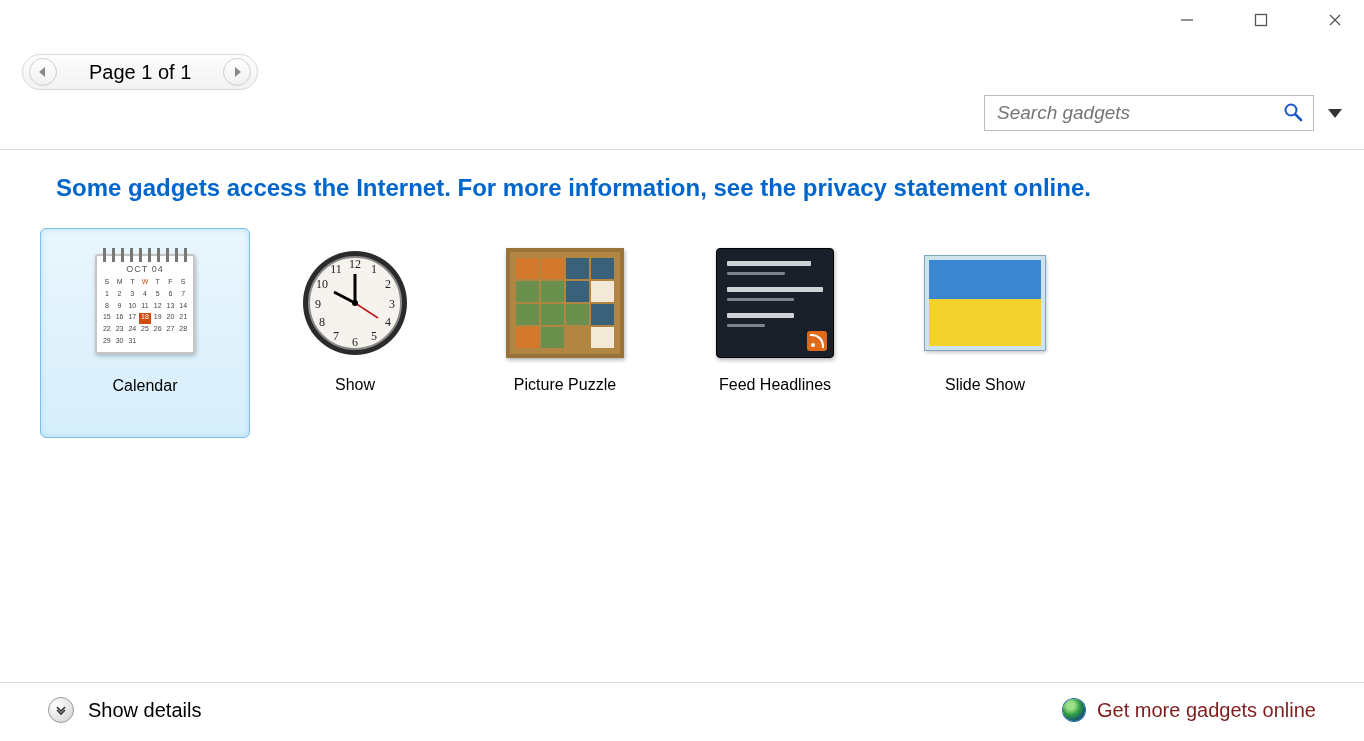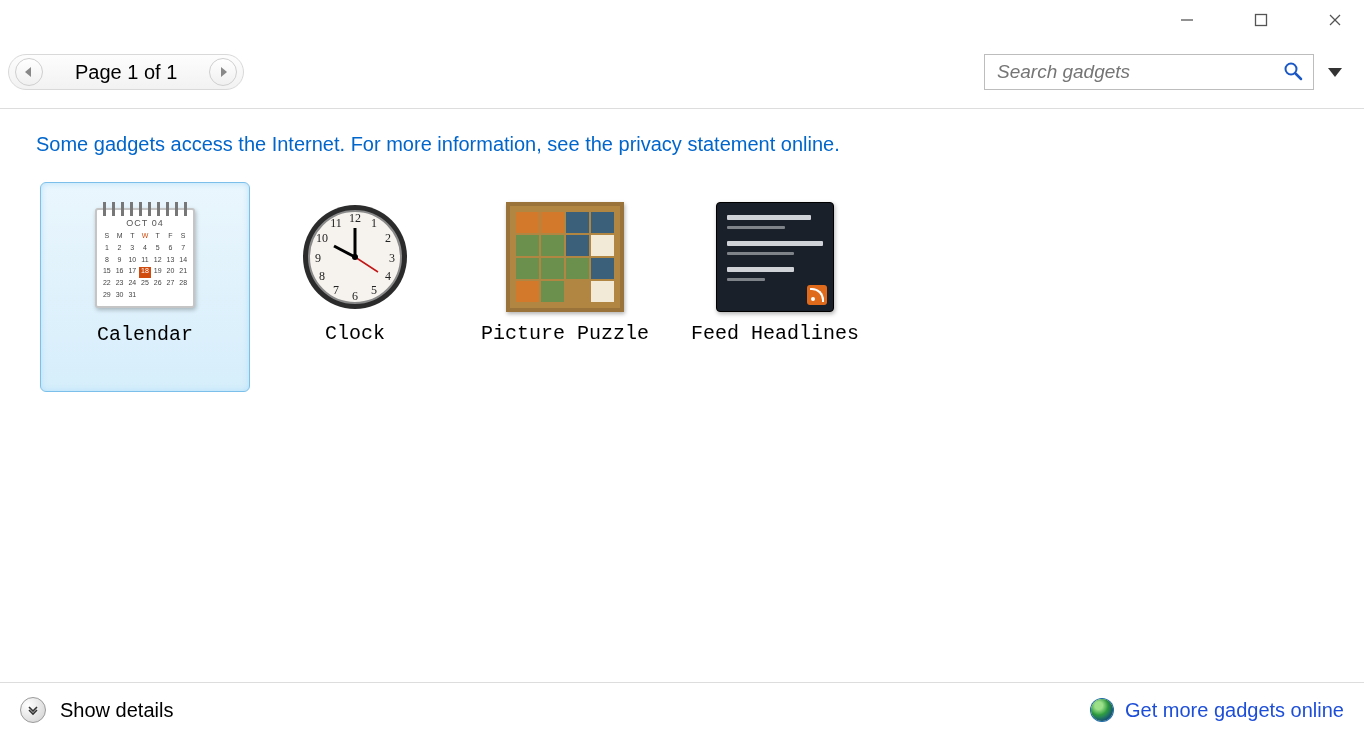--- a/index.html
+++ b/index.html
@@ -26,21 +26,21 @@
     display:flex; align-items:center; justify-content:center;
     color:#555;
   }
   .win-btn svg { width:14px; height:14px; }
 
   
   .toolbar {
     display:flex;
     align-items:flex-start;
     justify-content:space-between;
-    padding: 14px 22px 18px 8px;
+    padding: 14px 22px 18px 22px;
   }
   .pager {
     display:inline-flex;
     align-items:center;
     border:1px solid #d9d9d9;
     border-radius: 18px;
     background: linear-gradient(#fdfdfd, #f2f2f2);
     height:36px;
     padding: 0 2px;
   }
@@ -51,21 +51,21 @@
     background: linear-gradient(#fff,#f0f0f0);
     margin:0 4px;
     display:flex; align-items:center; justify-content:center;
     color:#888;
   }
   .pager-label {
     padding:0 28px;
     font-size:20px;
     color:#000;
   }
-  .searchwrap { display:flex; align-items:center; gap:8px; }
+  .searchwrap { display:flex; align-items:center; gap:8px;margin-top:41px; }
   .searchbox {
     width: 330px;
     height: 36px;
     border:1px solid #bdbdbd;
     display:flex; align-items:center;
     padding:0 10px;
     background:#fff;
   }
   .search-input {
     flex:1;
@@ -83,22 +83,23 @@
     border-left:7px solid transparent;
     border-right:7px solid transparent;
     border-top:9px solid #333;
     margin-left:6px;
   }
 
   .sep { border-top:1px solid #ddd; }
 
   .notice {
     color:#0066cc;
-    font-size:20px;
-    padding: 24px 36px 6px;
+    font-size:24px;
+    padding: 24px 56px 6px;
+    font-weight: bold;
   }
 
   
   .grid {
     display:grid;
     grid-template-columns: repeat(6, 210px);
     grid-auto-rows: 210px;
     padding: 20px 40px;
     gap: 0 0;
   }
@@ -117,44 +118,44 @@
     border:1px solid #7bbfea;
     border-radius:6px;
     background: linear-gradient(#eaf6fd, #d6eefb);
     box-shadow: inset 0 0 6px #b4e0f9;
   }
   .icon-holder {
     width:130px; height:130px;
     display:flex; align-items:center; justify-content:center;
   }
   .glabel {
-    font-size:20px;
+    font-size:16px;
     color:#000;
+    margin-top:8px;
     white-space:nowrap;
-    font-family:Liberation Mono, monospace;
   }
 
   
   .footer {
     position: absolute;
     left:0; right:0; bottom:0;
     border-top:1px solid #ddd;
-    padding: 14px 20px 18px;
+    padding: 14px 48px 18px;
     display:flex; align-items:center; justify-content:space-between;
     font-size:20px;
   }
   .details-btn { display:flex; align-items:center; gap:14px; }
   .details-chev {
     width:26px; height:26px;
     border:1px solid #9a9a9a;
     border-radius:50%;
     background: radial-gradient(circle at 30% 30%, #fff, #cfcfcf);
     display:flex; align-items:center; justify-content:center;
   }
-  .online-link { display:flex; align-items:center; gap:12px; color:#1d4ed8; }
+  .online-link { display:flex; align-items:center; gap:12px; color:#7f1d1d; }
   .globe {
     width:22px; height:22px; border-radius:50%;
     background: radial-gradient(circle at 35% 30%, #9de08a 18%, #2f9e3f 45%, #1c6aa7 80%);
     box-shadow: inset -2px -2px 4px rgba(0,0,0,.3), 0 0 0 1px #1c6aa7;
   }
 
   
   .calendar-icon {
     width:100px; height:100px;
     background:#fff;
@@ -415,21 +416,21 @@
             <text x="22" y="40">10</text>
               <text x="36" y="25">11</text>
           </g>
           <line x1="55" y1="55" x2="55" y2="26" stroke="#000" stroke-width="3"></line>
           <line x1="55" y1="55" x2="34" y2="44" stroke="#000" stroke-width="3"></line>
           <line x1="55" y1="55" x2="78" y2="70" stroke="#c01717" stroke-width="1.5"></line>
           <circle cx="55" cy="55" r="3" fill="#000"></circle>
         </svg>
       </div>
     </div>
-    <div class="glabel">Clock</div>
+    <div class="glabel">Show</div>
   </div>
 
 
 
   <div class="gadget">
     <div class="icon-holder">
       <div class="puzzle-icon">
         <div class="board">
           <div class="t o"></div>
             <div class="t o"></div>
@@ -463,20 +464,26 @@
         <div class="line sm short"></div>
         <div style="height:6px"></div>
         <div class="line short"></div>
         <div class="line sm" style="width:40%"></div>
         <div class="rss"></div>
       </div>
     </div>
     <div class="glabel">Feed Headlines</div>
   </div>
 
+  <div class="gadget">
+    <div class="icon-holder">
+      <div class="slide-icon"></div>
+    </div>
+    <div class="glabel">Slide Show</div>
+  </div>
 
 
 </div>
 
 <div class="footer">
   <div class="details-btn">
     <div class="details-chev">
       <svg width="12" height="12" viewBox="0 0 12 12">
         <polyline points="2,3 6,7 10,3" fill="none" stroke="#333" stroke-width="1.6"></polyline>
         <polyline points="2,6 6,10 10,6" fill="none" stroke="#333" stroke-width="1.6"></polyline>

